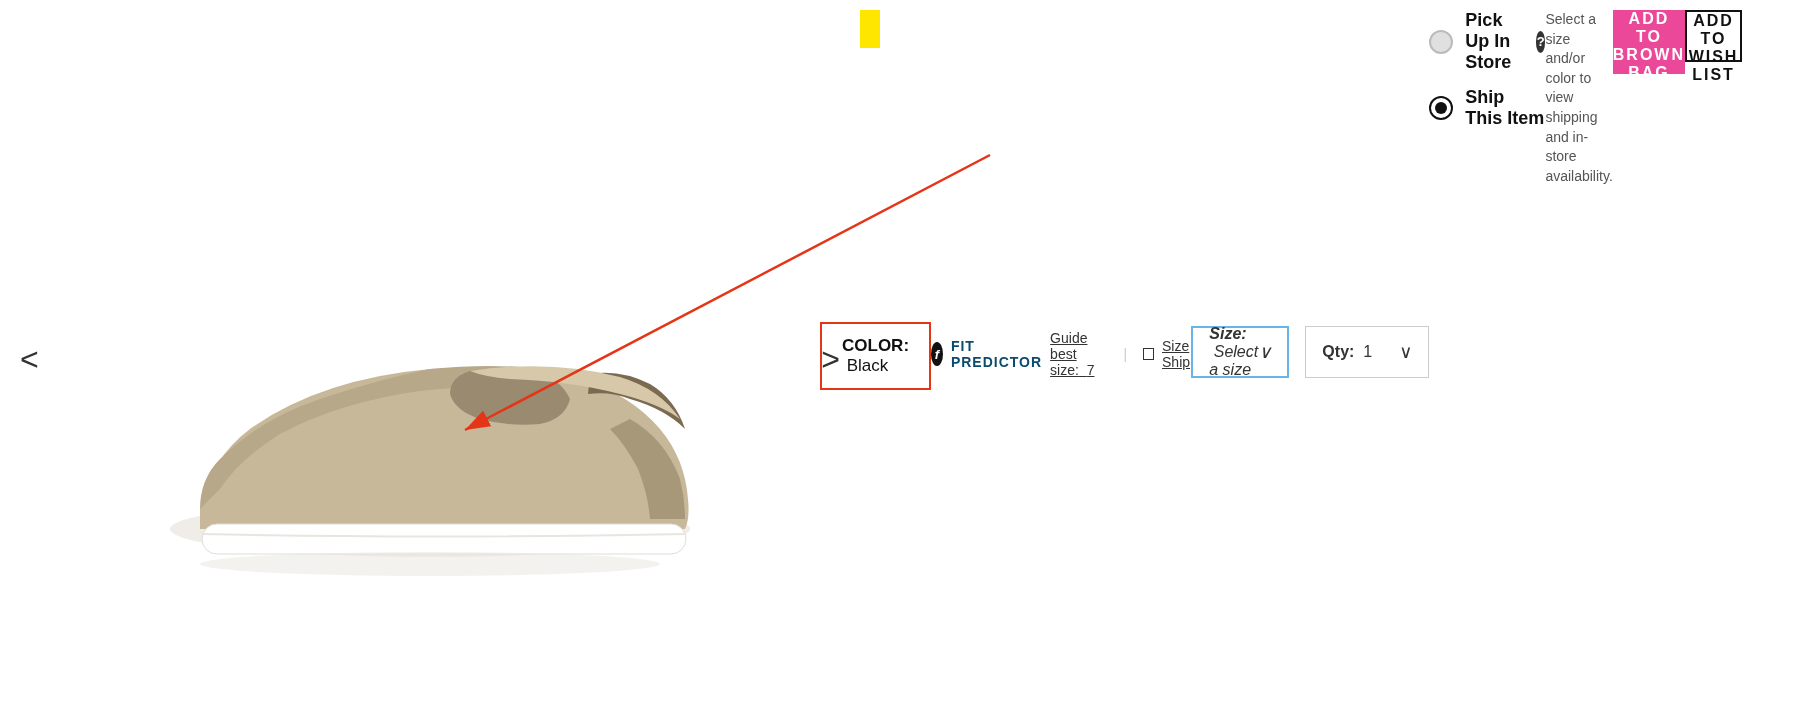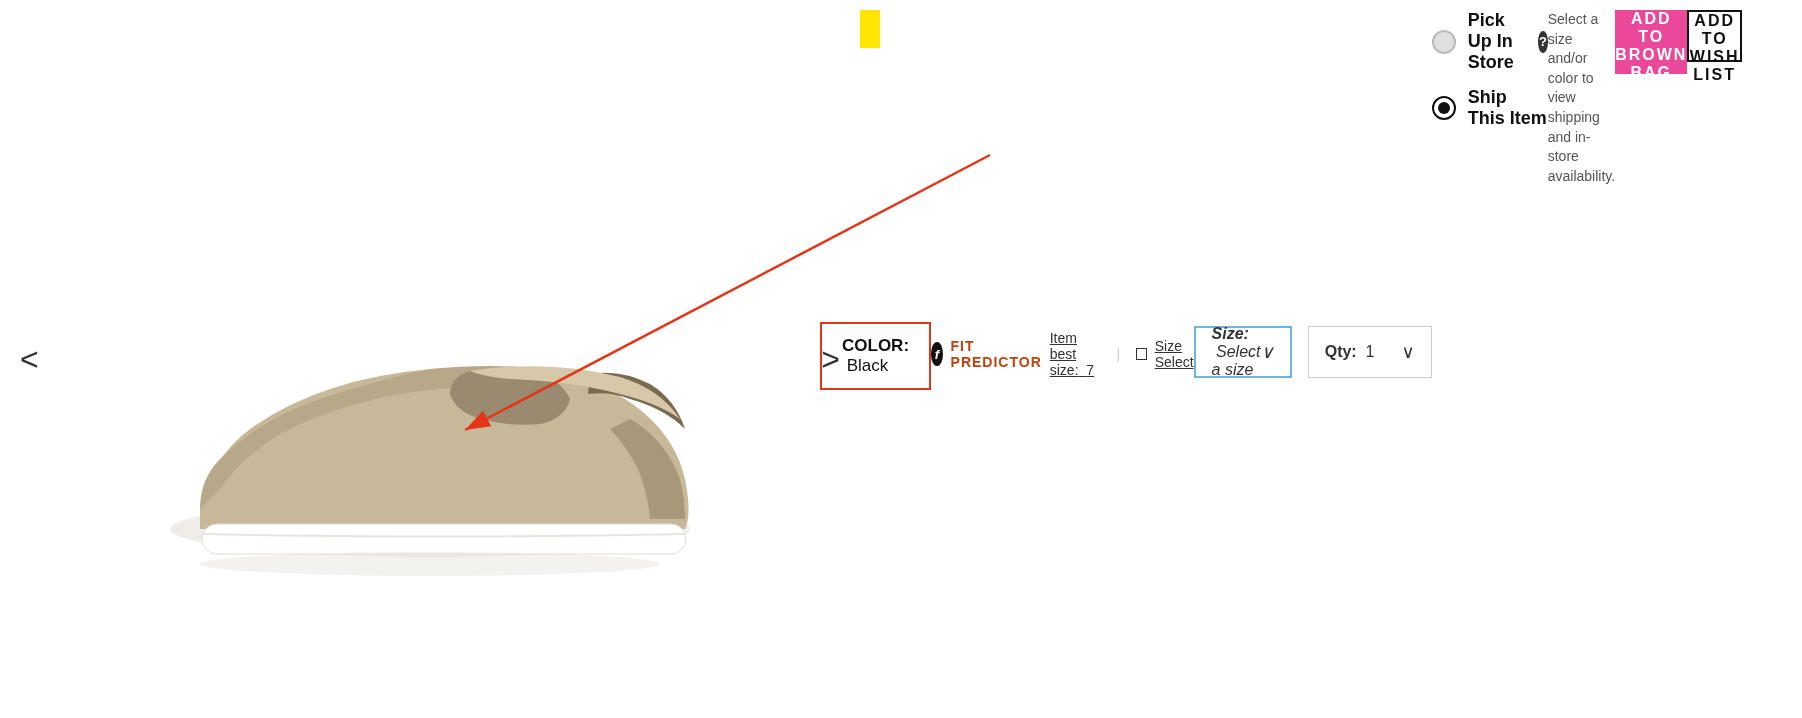--- a/index.html
+++ b/index.html
@@ -121,21 +121,21 @@
       font-weight: bold;
       font-size: 13px;
       font-style: italic;
     }
 
     .fit-text {
       font-weight: bold;
       font-size: 14px;
       letter-spacing: 1px;
       text-transform: uppercase;
-      color: #c2410c;
+      color: #0c4a6e;
     }
 
     .best-size-link {
       text-decoration: underline;
       color: #333;
       font-size: 14px;
     }
 
     .divider-line {
       color: #ccc;
@@ -367,26 +367,26 @@
         </span>
       </div>
     </div>
 
     <div class="fit-row">
       <div class="fit-icon">
         <span>f</span>
       </div>
       <span class="fit-text">FIT PREDICTOR</span>
       <a class="best-size-link">
-        <span>Item best size:</span>
+        <span>Guide best size:</span>
         &nbsp;<span>7</span>
       </a>
       <span class="divider-line">|</span>
       <span class="ruler-icon"></span>
-      <a class="size-guide-link">Size Select</a>
+      <a class="size-guide-link">Size Ship</a>
     </div>
 
     <div class="size-qty-row">
       <div class="size-select-wrapper">
         <span class="size-select-text">
           <span class="bold">Size:</span>
           &nbsp;<span>Select a size</span>
         </span>
         <span class="chevron-down">∨</span>
       </div>

